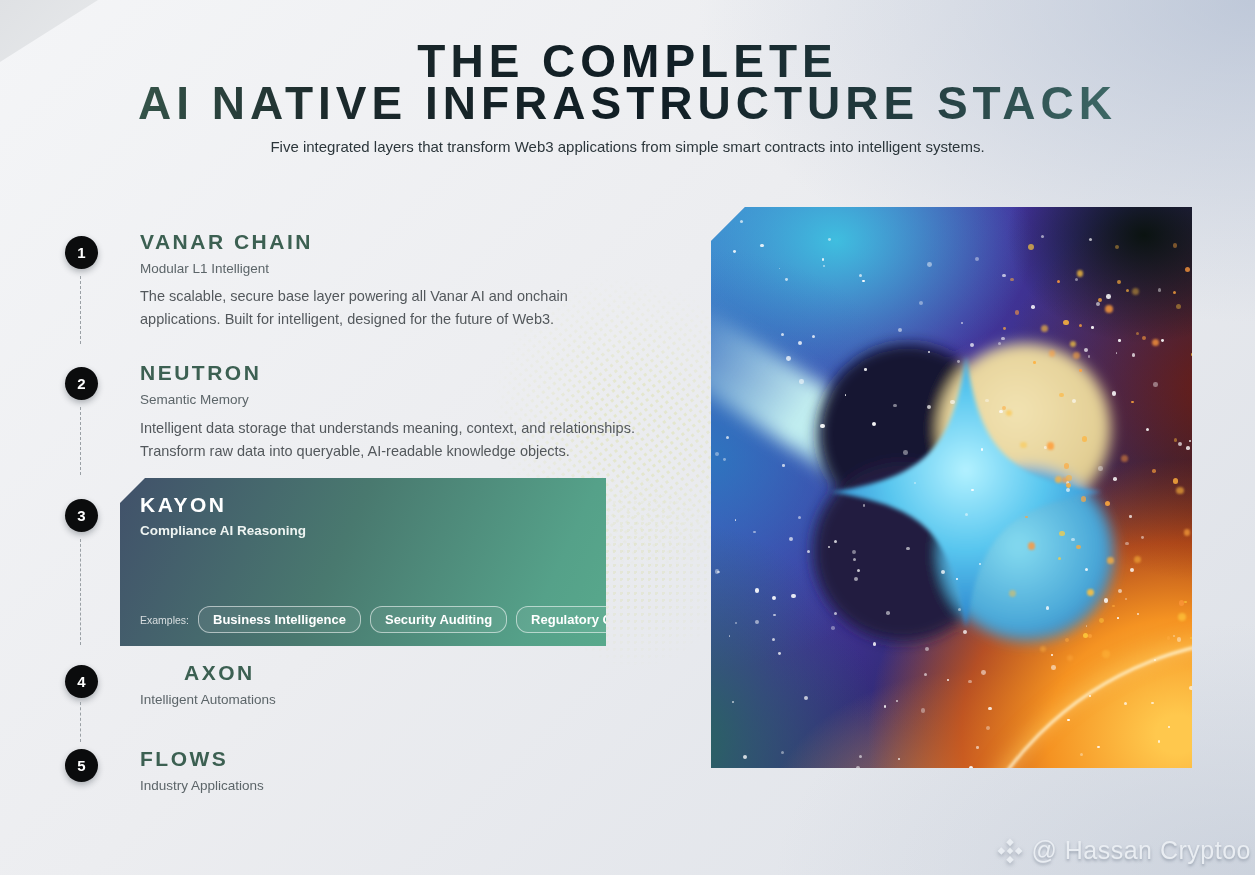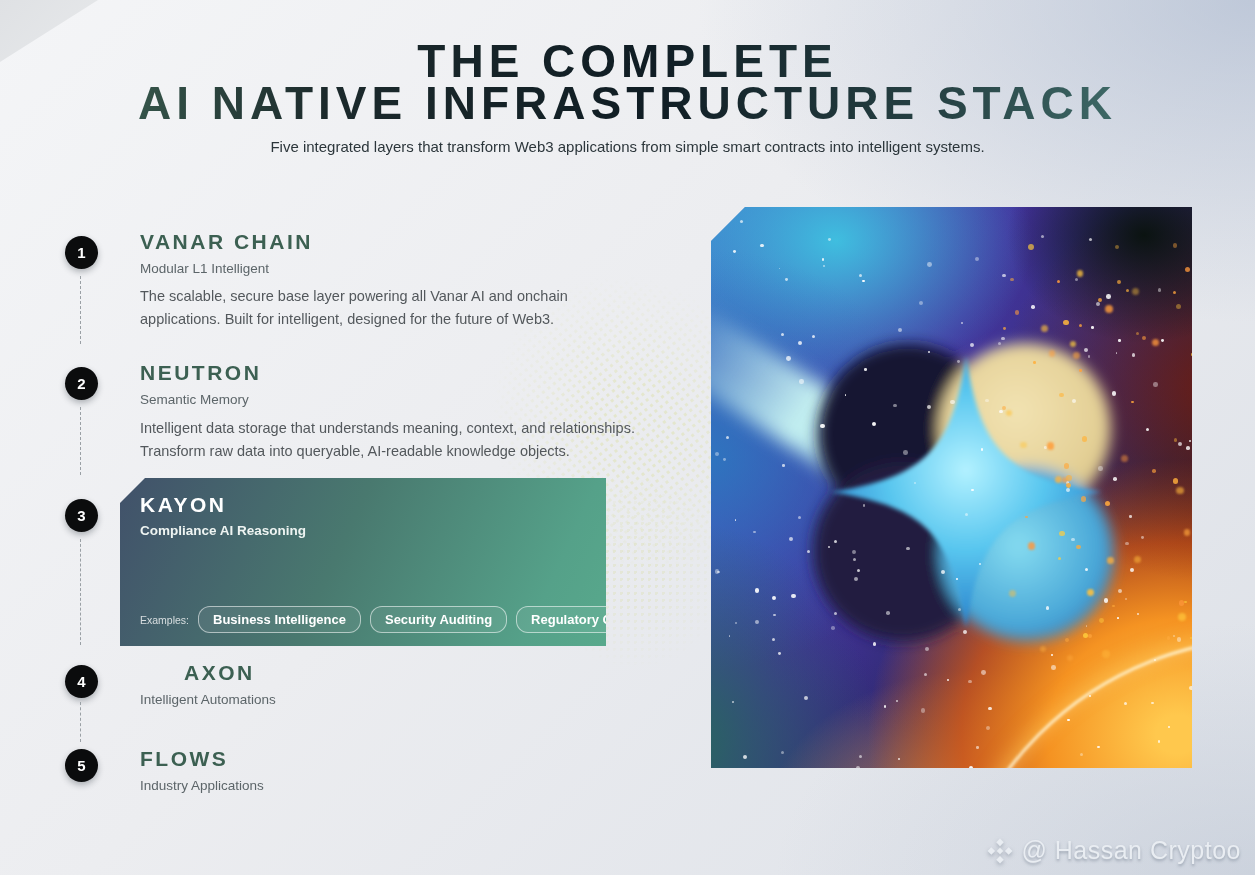--- a/index.html
+++ b/index.html
@@ -75,21 +75,21 @@
   .beam{ position:absolute; left:-40px; top:86px; width:400px; height:70px;
     background:linear-gradient(90deg, transparent 0%, rgba(205,250,245,.95) 40%, rgba(160,235,235,.5) 70%, transparent 100%);
     transform:rotate(33deg); transform-origin:left center; filter:blur(9px); }
   .motif{ position:absolute; left:85px; top:115px; width:340px; height:340px; }
   .arc{ position:absolute; left:230px; top:430px; width:660px; height:660px; border-radius:50%;
     border:3px solid rgba(255,242,205,.95); filter:blur(1.5px);
     box-shadow:0 0 20px 5px rgba(255,200,90,.55), inset 0 0 14px 3px rgba(255,210,120,.4); }
   .dot{ position:absolute; border-radius:50%; }
 
   
-  .watermark{ position:absolute; right:14px; bottom:10px; display:flex; align-items:center; gap:8px;
+  .watermark{ position:absolute; right:4px; bottom:10px; display:flex; align-items:center; gap:8px;
     color:#e9edf2; font-size:25px; letter-spacing:.5px;
     text-shadow:0 2px 3px rgba(125,135,150,.65); }
   .watermark svg{ filter:drop-shadow(0 2px 2px rgba(125,135,150,.6)); }
 </style>
 </head>
 <body>
 
 <div class="corner-fold"></div>
 <div class="halftone wave"></div>
 <div class="halftone rings"></div>

